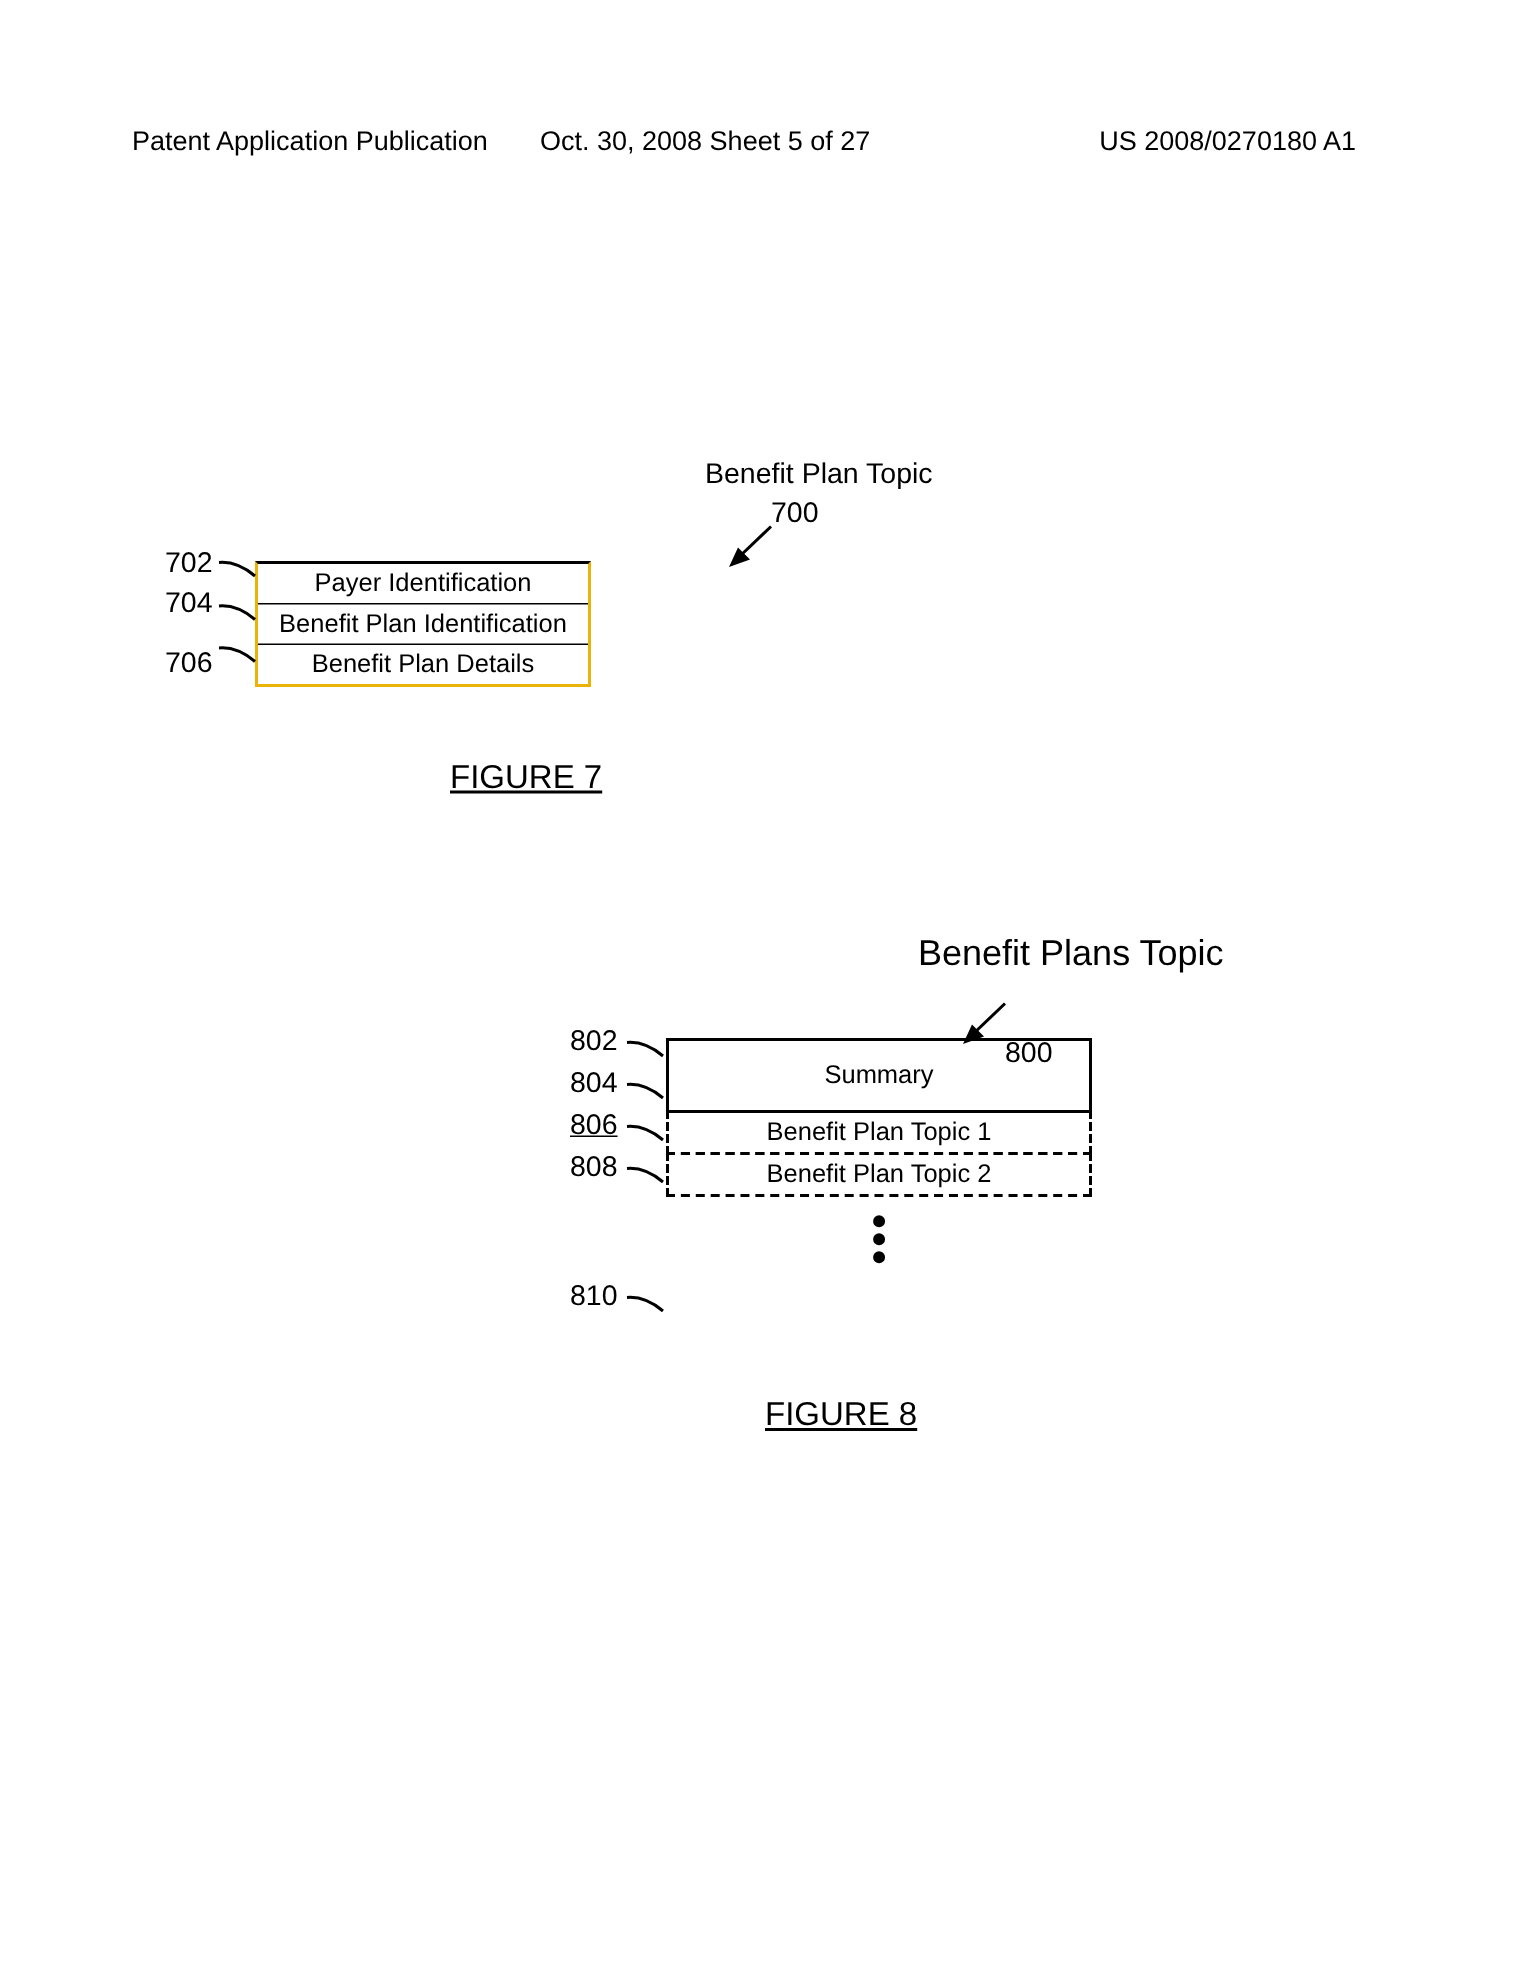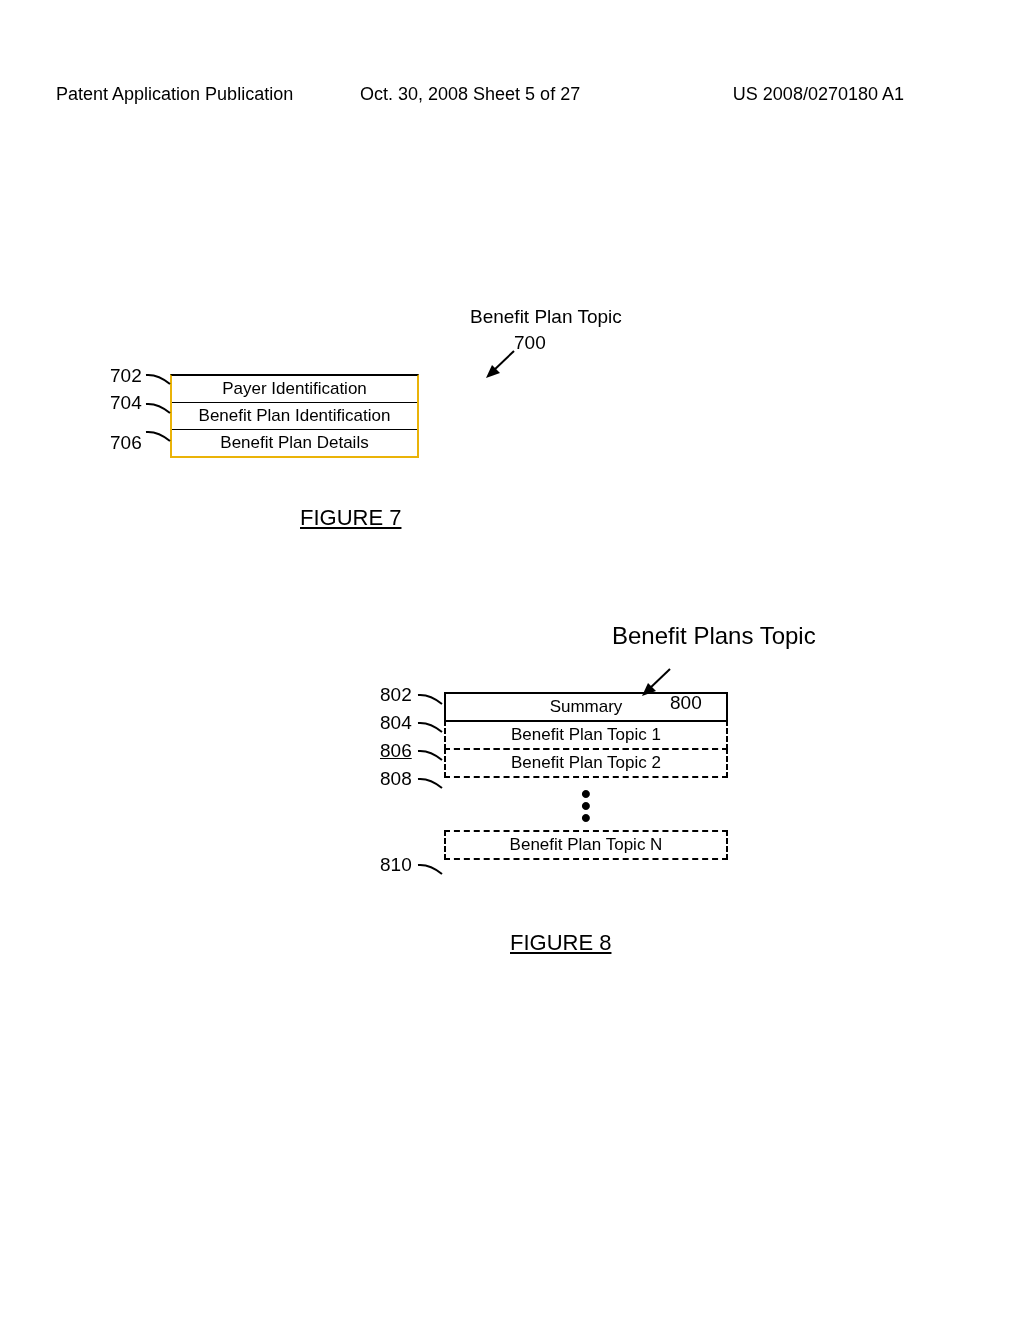--- a/index.html
+++ b/index.html
@@ -10,21 +10,21 @@
       font-family: Arial, Helvetica, sans-serif;
       position: relative;
     }
     .header {
       position: absolute;
       top: 84px;
       left: 0;
       width: 100%;
       display: flex;
       justify-content: space-between;
-      padding: 0 56px;
+      padding: 0 88px;
       font-size: 18px;
     }
     .header-left { font-weight: normal; }
     .header-mid { position: absolute; left: 360px; }
     .header-right { position: absolute; right: 120px; }
     
     
     .fig7-title {
       position: absolute;
       top: 306px;
@@ -39,21 +39,21 @@
     }
     .fig7-arrow {
       position: absolute;
       top: 348px;
       left: 482px;
     }
     .fig7-table {
       position: absolute;
       top: 374px;
       left: 170px;
-      width: 249px;
+      width: 224px;
       border: 2px solid #eab308;
       border-top: 2px solid black;
     }
     .fig7-row {
       border-top: 1.5px solid black;
       text-align: center;
       padding: 3px 0;
       font-size: 17px;
     }
     .fig7-row:first-child { border-top: none; }
@@ -101,21 +101,21 @@
     .fig8-row-dashed {
       border: 2px dashed black;
       text-align: center;
       padding: 3px 0;
       font-size: 17px;
       margin-top: -2px;
     }
     .fig8-row-solid {
       border: 2px solid black;
       text-align: center;
-      padding: 3px 0;
+      padding: 13px 0;
       font-size: 17px;
       margin-top: -2px;
     }
     .fig8-dots {
       text-align: center;
       font-size: 28px;
       line-height: 12px;
       padding: 10px 0 8px 0;
       font-weight: bold;
     }
@@ -183,21 +183,20 @@
 <svg class="fig8-arrow" width="40" height="36">
   <line x1="32" y1="3" x2="10" y2="24" stroke="black" stroke-width="2"></line>
   <polygon points="4,30 10,17 18,25" fill="black"></polygon>
 </svg>
 
 <div class="fig8-container">
   <div class="fig8-row-solid">Summary</div>
   <div class="fig8-row-dashed">Benefit Plan Topic 1</div>
   <div class="fig8-row-dashed">Benefit Plan Topic 2</div>
   <div class="fig8-dots">•<br>•<br>•</div>
-  <div class="fig8-row-dashed">Benefit Plan Topic N</div>
 </div>
 
 <div class="fig8-label fig8-label-802">802</div>
 <div class="fig8-label fig8-label-804">804</div>
 <div class="fig8-label fig8-label-806">806</div>
 <div class="fig8-label fig8-label-808">808</div>
 <div class="fig8-label fig8-label-810">810</div>
 
 <svg class="lead-line" style="top:690px;left:416px" width="30" height="18">
   <path d="M 2 5 Q 14 4 26 14" stroke="black" stroke-width="2" fill="none"></path>

